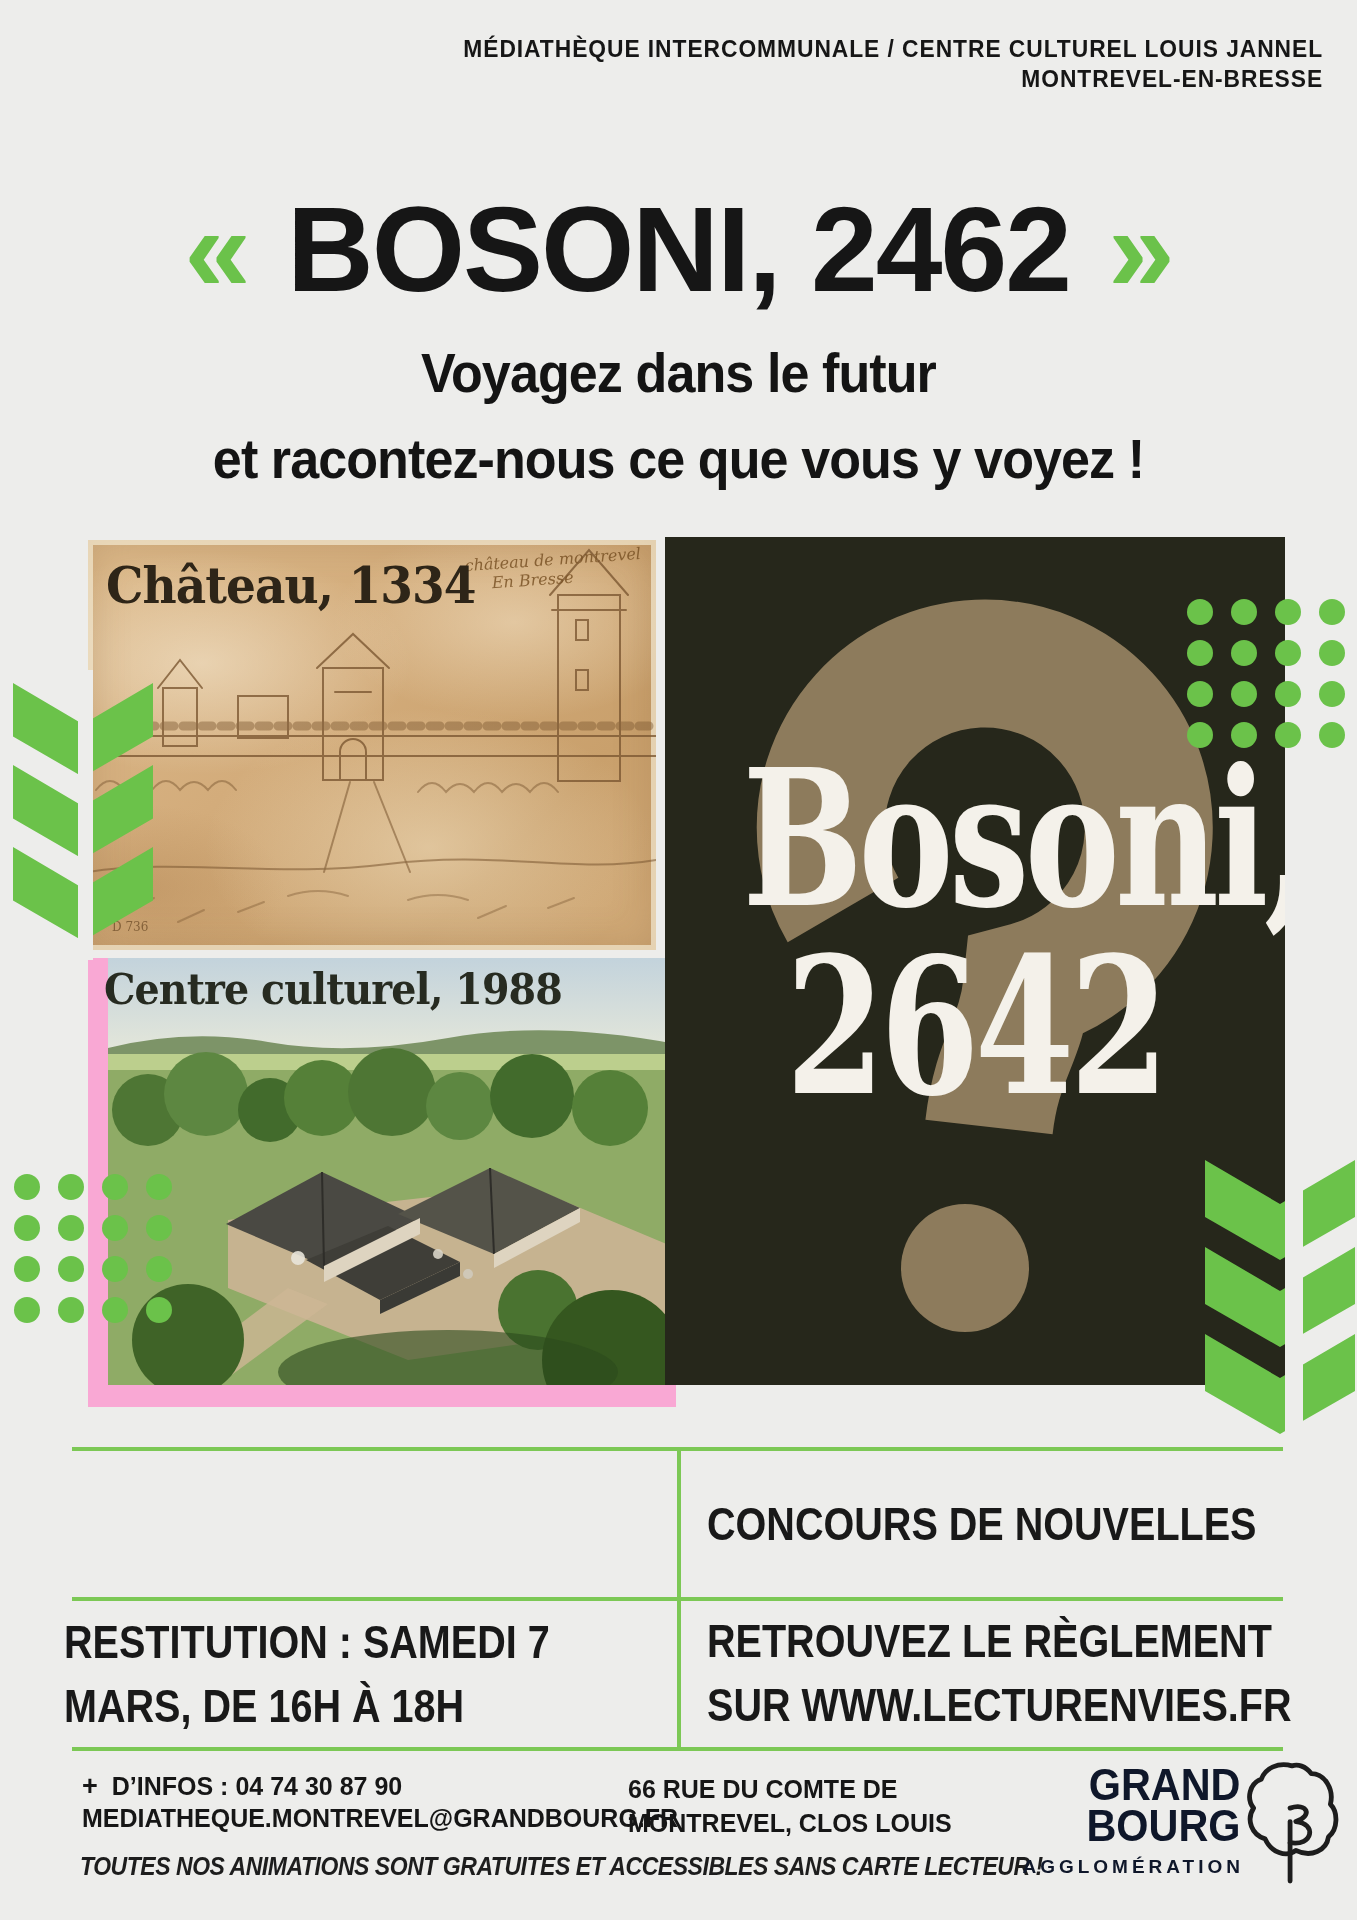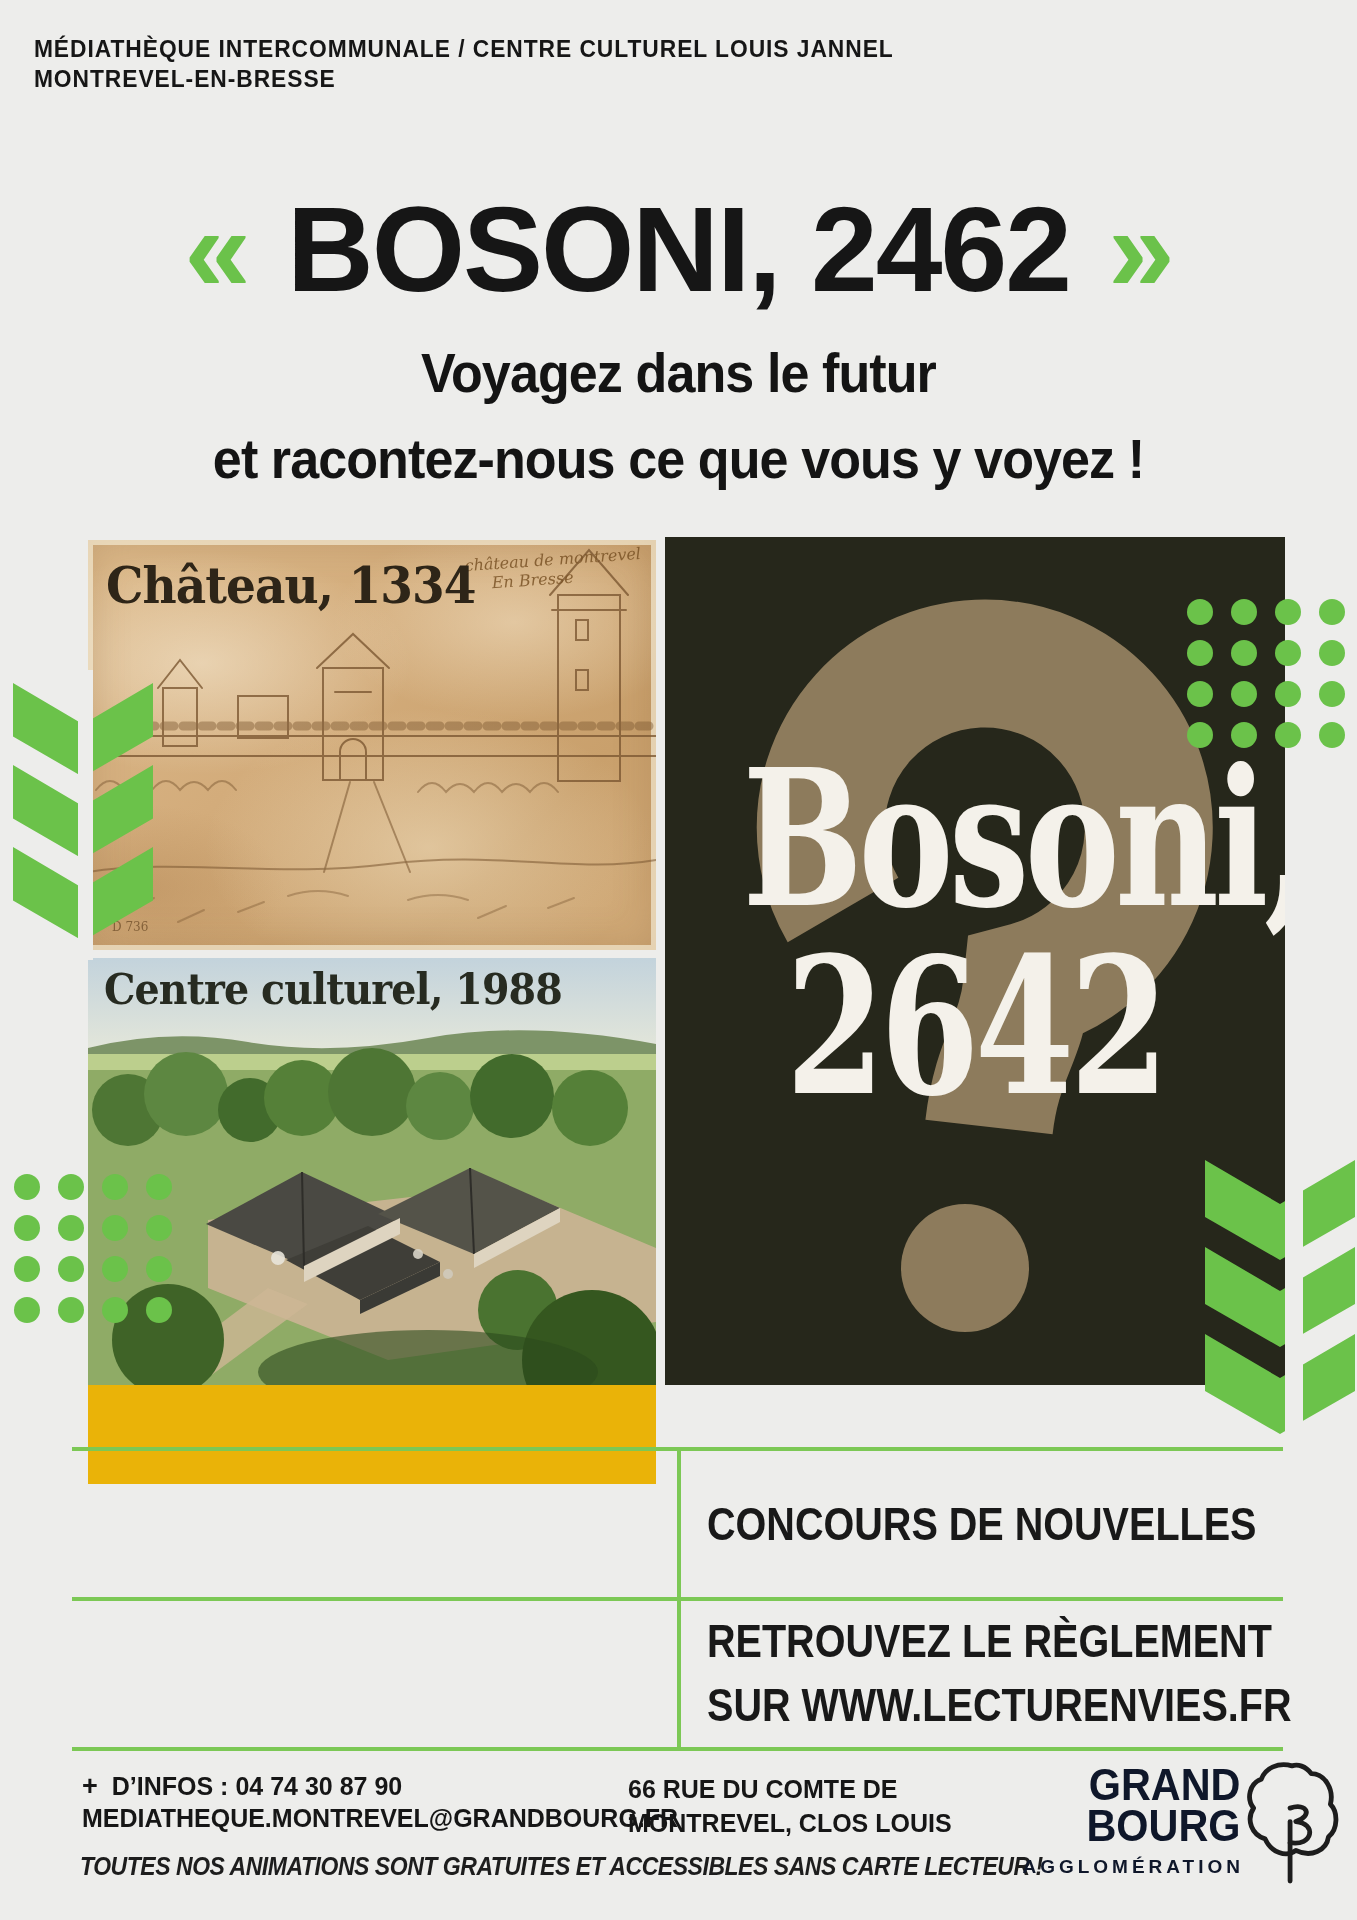--- a/index.html
+++ b/index.html
@@ -3,21 +3,21 @@
 <meta charset="utf-8">
 <style>
   html,body{margin:0;padding:0;}
   body{background:#999;}
   #poster{
     position:relative; width:1357px; height:1920px; margin:0 auto;
     background:#ededeb; overflow:hidden;
     font-family:"Liberation Sans", sans-serif; color:#161616;
   }
   
-  .header{position:absolute; left:0; top:34px; width:100%; text-align:left;}
+  .header{position:absolute; left:0; top:34px; width:100%; text-align:right;}
   .header div{
     font-size:24px; font-weight:700; letter-spacing:1px; line-height:30px;
     transform:scaleX(.95); transform-origin:50% 50%;
   }
   
   .title{position:absolute; left:0; top:158px; width:100%; text-align:center;
     font-size:120px; font-weight:700; letter-spacing:-2px; line-height:1.05; white-space:nowrap;margin-top:28px;}
   .title .guillemet{color:#6bc24a; font-weight:700;}
   .title .t-open{margin-right:38px;}
   .title .t-close{margin-left:38px;}
@@ -45,21 +45,21 @@
     position:absolute; right:14px; top:10px; text-align:left;
     font-family:"DejaVu Serif", serif; font-style:italic; font-size:16px; line-height:19px;
     color:#7a5326; opacity:.85; transform:rotate(-4deg);
   }
   .handwriting .hw2{padding-left:26px;}
   .archive-mark{
     position:absolute; left:24px; bottom:16px; font-family:"DejaVu Serif", serif;
     font-size:12px; color:#6d4c28; opacity:.75;
   }
   
-  .photo{position:absolute; left:88px; top:958px; width:568px; height:526px; overflow:hidden; background:#eab308;}
+  .photo{position:absolute; left:88px; top:958px; width:568px; height:449px; overflow:hidden; background:#f9a8d4;padding-left:20px;}
   .photo-label{
     position:absolute; left:16px; top:6px;
     font-family:"DejaVu Serif", serif; font-weight:700; font-size:43px; color:#272b21;
     transform:scaleX(.92); transform-origin:0 0; letter-spacing:-1px;
   }
   
   .panel{position:absolute; left:665px; top:537px; width:620px; height:848px; background:#26271b; overflow:hidden;}
   .bosoni{
     position:absolute; left:0; top:208px; width:620px; text-align:center;
     font-family:"DejaVu Serif", serif; font-weight:700; font-size:190px; line-height:188px;
@@ -270,20 +270,24 @@
   <div class="gap-strip gap-strip-right"></div>
 
   <div class="hline hline1"></div>
   <div class="hline hline2"></div>
   <div class="hline hline3"></div>
   <div class="vline"></div>
 
   <div class="cell cell-contest">
     <div>CONCOURS DE NOUVELLES</div>
   </div>
+  <div class="cell cell-restitution">
+    <div>RESTITUTION : SAMEDI 7</div>
+    <div>MARS, DE 16H À 18H</div>
+  </div>
   <div class="cell cell-rules">
     <div>RETROUVEZ LE RÈGLEMENT</div>
     <div>SUR WWW.LECTURENVIES.FR</div>
   </div>
 
   <div class="footer-left">
     <div class="row1">
       <span class="plus">+</span>
       <span>D’INFOS : 04 74 30 87 90</span>
     </div>

